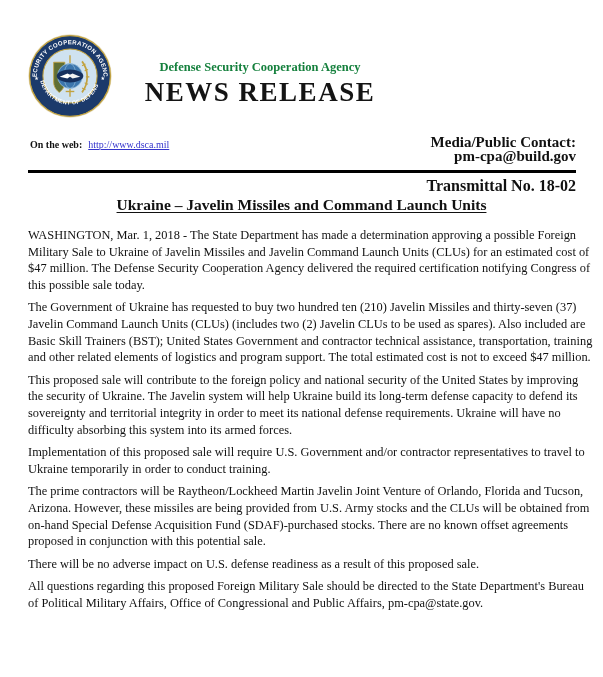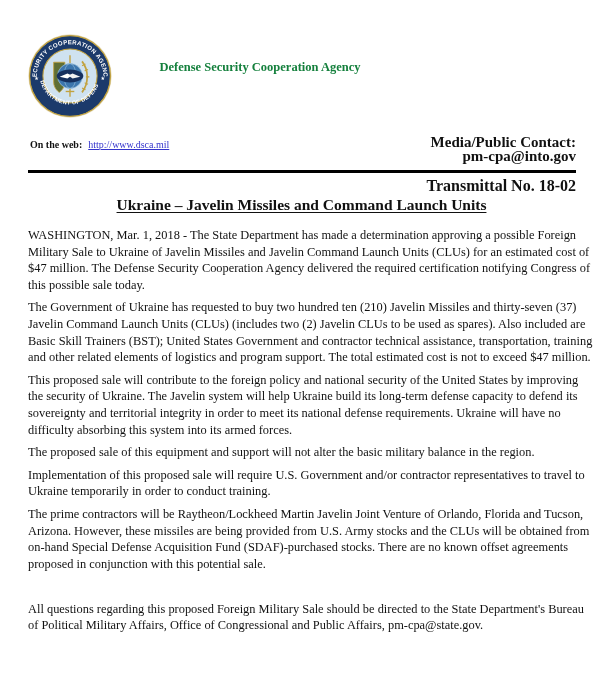--- a/index.html
+++ b/index.html
@@ -145,41 +145,41 @@
     <circle cx="50" cy="50" r="14.5" fill="#3c76ad" stroke="#9fc4e0" stroke-width="0.8"></circle>
     <ellipse cx="50" cy="50" rx="7" ry="14.5" fill="none" stroke="#9fc4e0" stroke-width="0.7"></ellipse>
     <line x1="35.5" y1="50" x2="64.5" y2="50" stroke="#9fc4e0" stroke-width="0.7"></line>
     <ellipse cx="50" cy="50" rx="15.5" ry="7.5" fill="#16305e"></ellipse>
     <path d="M38 51 l9 -4 l5 2.5 l-5 3.5 z" fill="#ffffff"></path>
     <path d="M62 51 l-9 -4 l-5 2.5 l5 3.5 z" fill="#f2f2f2"></path>
   </svg>
 
   <div class="masthead">
     <div class="agency-line">Defense Security Cooperation Agency</div>
+    <div class="news-release">NEWS RELEASE</div>
   </div>
 
   <div class="contact-web">
     <span class="label">On the web:</span><a href="#">http://www.dsca.mil</a>
   </div>
   <div class="contact-media">
     <div>Media/Public Contact:</div>
-    <div>pm-cpa@into.gov</div>
+    <div>pm-cpa@build.gov</div>
   </div>
 
   <div class="rule"></div>
   <div class="transmittal">Transmittal No. 18-02</div>
 
   <div class="headline">Ukraine – Javelin Missiles and Command Launch Units</div>
 
   <main class="body-text">
     <p>WASHINGTON, Mar. 1, 2018 - The State Department has made a determination approving a possible Foreign Military Sale to Ukraine of Javelin Missiles and Javelin Command Launch Units (CLUs) for an estimated cost of $47 million.  The Defense Security Cooperation Agency delivered the required certification notifying Congress of this possible sale today.</p>
     <p>The Government of Ukraine has requested to buy two hundred ten (210) Javelin Missiles and thirty-seven (37) Javelin Command Launch Units (CLUs) (includes two (2) Javelin CLUs to be used as spares).  Also included are Basic Skill Trainers (BST); United States Government and contractor technical assistance, transportation, training and other related elements of logistics and program support.  The total estimated cost is not to exceed $47 million.</p>
     <p>This proposed sale will contribute to the foreign policy and national security of the United States by improving the security of Ukraine.  The Javelin system will help Ukraine build its long-term defense capacity to defend its sovereignty and territorial integrity in order to meet its national defense requirements.  Ukraine will have no difficulty absorbing this system into its armed forces.</p>
-    <p>The proposed sale of this equipment and support will not alter the basic military balance in the region.</p>
     <p>Implementation of this proposed sale will require U.S. Government and/or contractor representatives to travel to Ukraine temporarily in order to conduct training.</p>
     <p>The prime contractors will be Raytheon/Lockheed Martin Javelin Joint Venture of Orlando, Florida and Tucson, Arizona.  However, these missiles are being provided from U.S. Army stocks and the CLUs will be obtained from on-hand Special Defense Acquisition Fund (SDAF)-purchased stocks.  There are no known offset agreements proposed in conjunction with this potential sale.</p>
     <p>
-      <br>
+      <span>There will be no adverse impact on U.S. defense readiness as a result of this proposed sale.</span><br>
     </p>
     <p>All questions regarding this proposed Foreign Military Sale should be directed to the State Department's Bureau of Political Military Affairs, Office of Congressional and Public Affairs, pm-cpa@state.gov.</p>
   </main>
 
 </div>
 
 </body></html>

